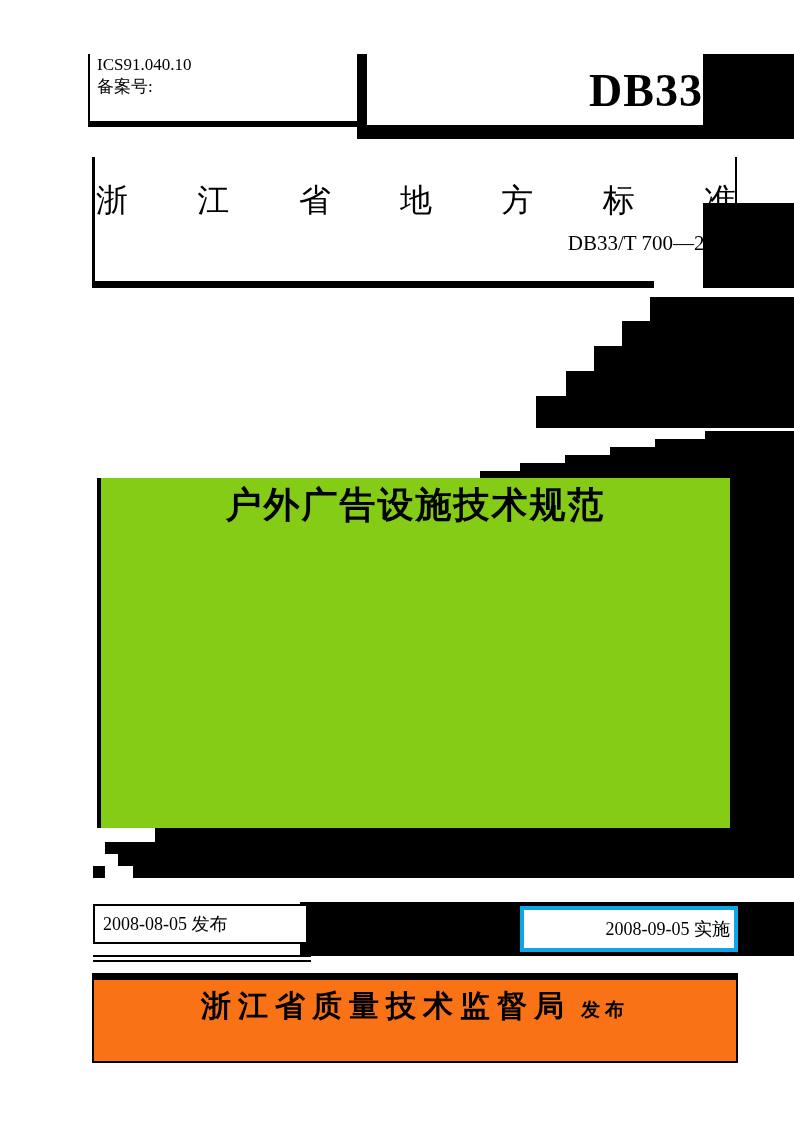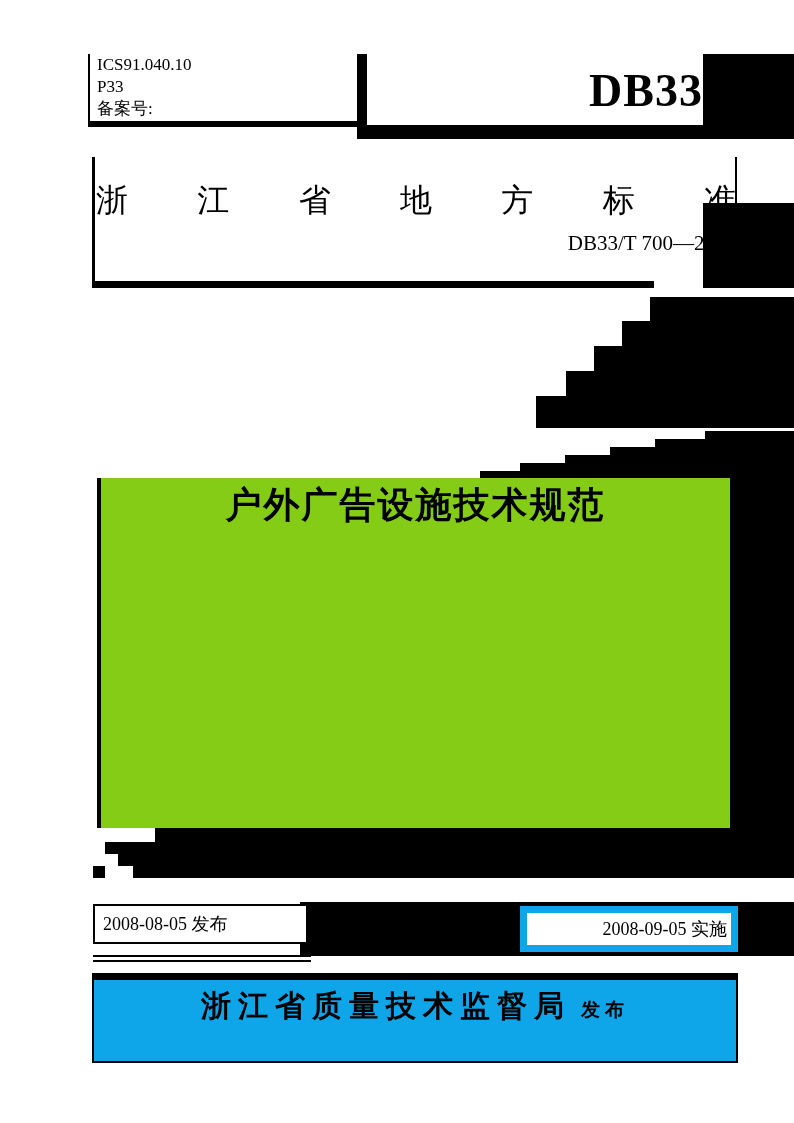--- a/index.html
+++ b/index.html
@@ -105,31 +105,31 @@
     background: #fff; border: 2px solid #000;
     display: flex; align-items: center;
     padding-left: 8px;
     font-size: 18px;
     z-index: 2;
   }
   .issue-underline-a { left: 93px; top: 939px; width: 218px; height: 2px; }
   .issue-underline-b { left: 93px; top: 944px; width: 218px; height: 2px; }
   .date-impl-box {
     left: 520px; top: 890px; width: 218px; height: 46px;
-    background: #fff; border: 7px solid #0ea5e9;
+    background: #fff; border: 4px solid #0ea5e9;
     display: flex; align-items: center; justify-content: flex-end;
     padding-right: 4px;
     font-size: 18px;
     z-index: 2;
   }
 
   
   .publisher-box {
     left: 92px; top: 957px; width: 646px; height: 90px;
-    background: #0ea5e9;
+    background: #f97316;
     border: 2px solid #000;
     border-top-width: 7px;
     z-index: 2;
     display: flex; align-items: baseline; justify-content: center;
     padding-top: 8px;
   }
   .publisher-name {
     font-family: "Liberation Sans", sans-serif;
     font-weight: bold;
     font-size: 30px; line-height: 36px;
@@ -143,21 +143,20 @@
     margin-left: 10px;
   }
 </style>
 </head>
 <body>
 
 <div class="page">
 
   <div class="abs ics-box">
     <div>ICS91.040.10</div>
-    <div>P33</div>
     <div>备案号:</div>
   </div>
   <div class="abs black ics-bottom-bar"></div>
 
   <div class="abs black top-vbar"></div>
   <div class="abs db-mark">DB33</div>
   <div class="abs black corner-block"></div>
   <div class="abs black top-hbar"></div>
 
   <div class="abs black header-left-border"></div>

